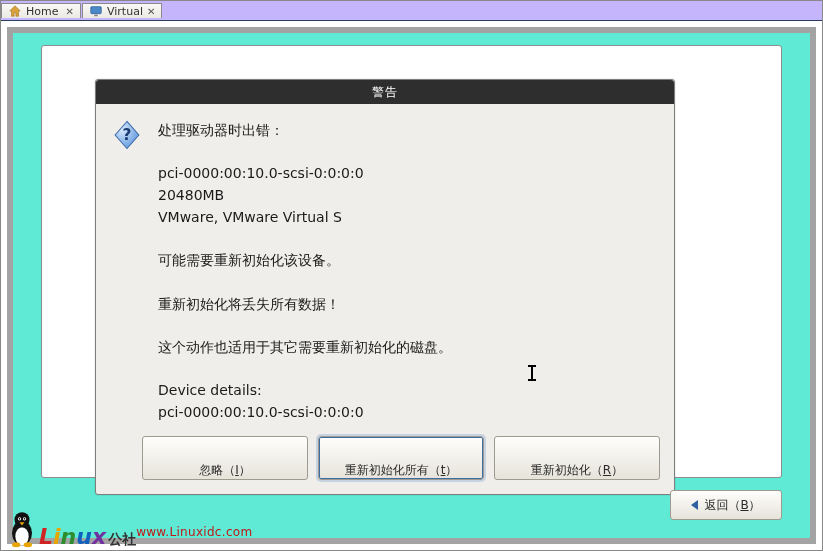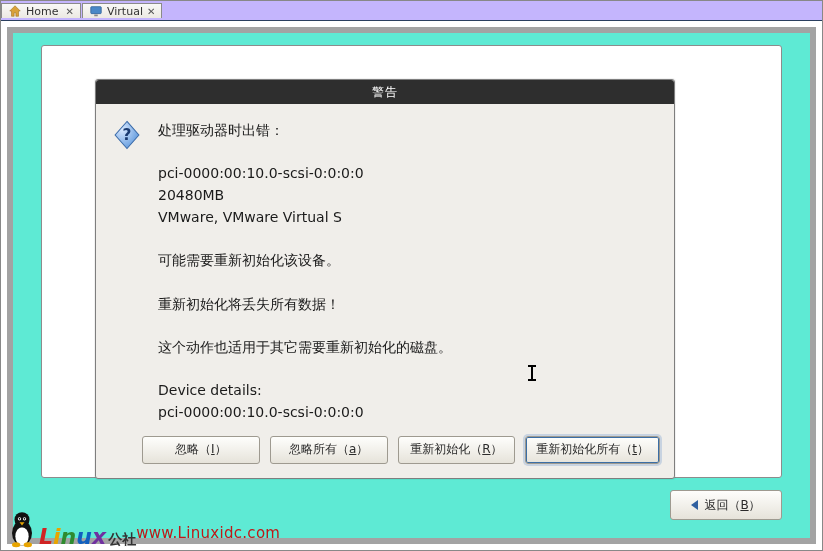--- a/index.html
+++ b/index.html
@@ -95,28 +95,28 @@
     padding-top: 2px;
   }
   .dialog-buttons {
     display: flex;
     gap: 10px;
     padding: 4px 14px 14px 46px;
     justify-content: flex-start;
   }
   .gtk-btn {
     flex: 1;
-    height: 28px;
+    height: 44px;
     background: linear-gradient(#fefefc, #e6e3da);
     border: 1px solid #9e9a90;
     border-radius: 3px;
     font-size: 12px;
     color: #2b2b2b;
     display: flex;
-    align-items: center;
+    align-items: flex-end;
     justify-content: center;
     padding: 0 10px;
     white-space: nowrap;
   }
   .gtk-btn.focused {
     box-shadow: 0 0 0 1px #3b6ea5 inset, 0 0 0 2px rgba(80,130,200,0.25);
   }
   .bottom-nav {
     position: absolute;
     bottom: 18px; right: 28px;
@@ -151,21 +151,21 @@
   }
   .penguin { width: 34px; height: 40px; }
   .wm-text { display:flex; flex-direction:row; line-height:1; }
   .wm-top { font-size: 22px; font-weight: 900; font-style: italic; }
   .wm-top .L { color:#d02424; }
   .wm-top .i { color:#e8a400; }
   .wm-top .n { color:#2e8b2e; }
   .wm-top .u { color:#1060c0; }
   .wm-top .x { color:#7030a0; }
   .wm-top .cn { color:#333; font-size:14px; font-weight:700; font-style:normal; margin-left:2px; }
-  .wm-url { font-size: 15px; color:#c01818; letter-spacing:0.3px; }
+  .wm-url { font-size: 12px; color:#c01818; letter-spacing:0.3px; }
   .cursor-I {
     position:absolute;
     left: 515px; top: 332px;
     width: 8px; height: 16px;
     pointer-events:none;
   }
   .cursor-I::before, .cursor-I::after {
     content:""; position:absolute; left:3px; width:2px; background:#000;
   }
   .cursor-I::before { top:0; height:16px; }
@@ -231,28 +231,25 @@
 
 这个动作也适用于其它需要重新初始化的磁盘。
 
 Device details:
 pci-0000:00:10.0-scsi-0:0:0:0</div>
       </div>
       <div class="dialog-buttons">
         <div class="gtk-btn">
             <span>忽略（<span class="u-mn">I</span>）</span>
           </div>
-        <div class="gtk-btn">
-            <span>忽略所有（<span class="u-mn">a</span>）</span>
+        <div class="gtk-btn focused">
+            <span>重新初始化所有（<span class="u-mn">t</span>）</span>
           </div>
         <div class="gtk-btn">
             <span>重新初始化（<span class="u-mn">R</span>）</span>
-          </div>
-        <div class="gtk-btn focused">
-            <span>重新初始化所有（<span class="u-mn">t</span>）</span>
           </div>
       </div>
     </div>
 
     <div class="bottom-nav">
       <div class="nav-btn">
         <span class="arrow-l"></span>
         <span>返回（<span class="u-mn">B</span>）</span>
       </div>
     </div>

